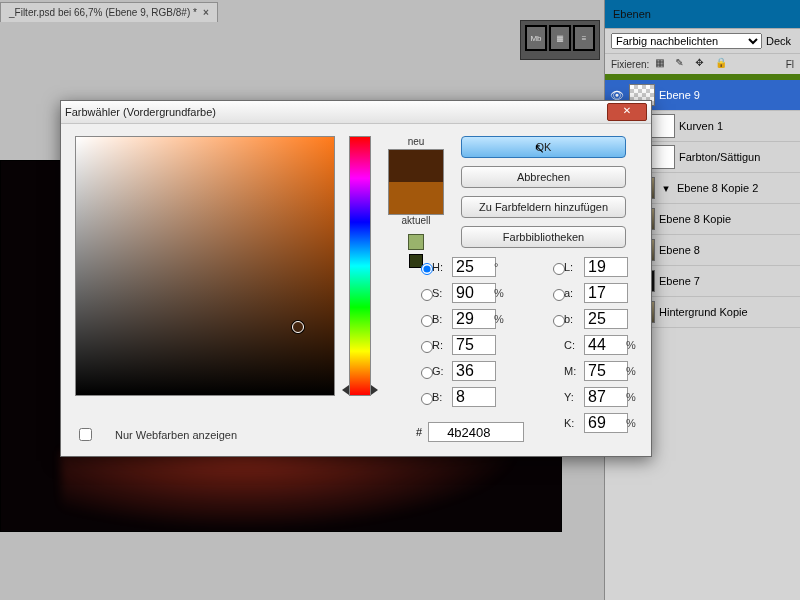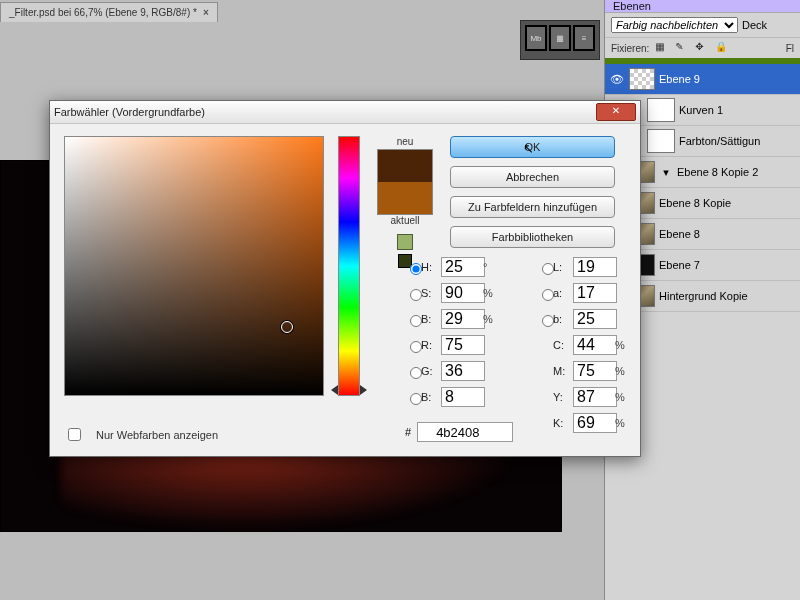--- a/index.html
+++ b/index.html
@@ -58,33 +58,33 @@
     right: 0;
     top: 0;
     width: 195px;
     height: 600px;
     background: #d4d4d4;
     border-left: 1px solid #888;
     display: flex;
     flex-direction: column;
   }
   .layers-panel .panel-tab {
-    background: #c4b5fd;
+    background: #0369a1;
     border-bottom: 1px solid #aaa;
-    padding: 0 8px;
+    padding: 8px 8px;
     font-size: 11px;
     color: #111;
   }
   .layers-panel .blend-row {
     display:flex;align-items:center;gap:4px;
     padding:4px 6px;
     border-bottom:1px solid #bbb;
   }
   .layers-panel select {
-    font-size:11px;width:127px;font-style:italic;
+    font-size:11px;width:151px;
   }
   .layers-panel .lock-row{
     display:flex;align-items:center;gap:6px;
     padding:3px 6px;
     border-bottom:6px solid #4d7c0f;
     font-size:10px;color:#333;
   }
   .lock-row .ic{width:14px;height:14px;display:inline-block;}
   .layers-list{flex:1;overflow:auto;}
   .layer-row{
@@ -133,21 +133,21 @@
   .canvas-img::after{
     content:"";
     position:absolute;left:60px;right:40px;bottom:0;height:80px;
     background:radial-gradient(ellipse at 40% 0%,rgba(255,70,40,.5),rgba(0,0,0,0) 70%);
     filter:blur(4px);
   }
 
   
   .dialog{
     position:absolute;
-    left:49px; top:100px;
+    left:60px; top:100px;
     width:590px; height:355px;
     background:#f0f0f0;
     border:1px solid #6b6b6b;
     box-shadow:0 4px 16px rgba(0,0,0,.5);
     display:flex;flex-direction:column;
   }
   .titlebar{
     height:22px;
     background:linear-gradient(#fdfdfd,#e3e3e3);
     border-bottom:1px solid #c5c5c5;
@@ -230,21 +230,21 @@
   }
   .fields .rad{width:12px;height:12px;}
   .fields .unit{color:#444;}
   .hex-row{
     position:absolute;left:355px;bottom:14px;display:flex;align-items:center;gap:6px;
     font-size:11px;
   }
   .hex-row input{width:58px;height:18px;font-size:13px;border:1px solid #9a9a9a;padding:0 18px;}
 
   .webonly{
-    position:absolute;left:14px;bottom:12px;display:flex;align-items:center;gap:12px;font-size:11px;color:#333;
+    position:absolute;left:14px;bottom:12px;display:flex;align-items:center;gap:20px;font-size:11px;color:#333;
   }
 </style>
 </head>
 <body>
 
 <div class="tab-strip">
   <div class="doc-tab">
     <span>_Filter.psd bei 66,7% (Ebene 9, RGB/8#) *</span>
     <span class="close-x">×</span>
   </div>

